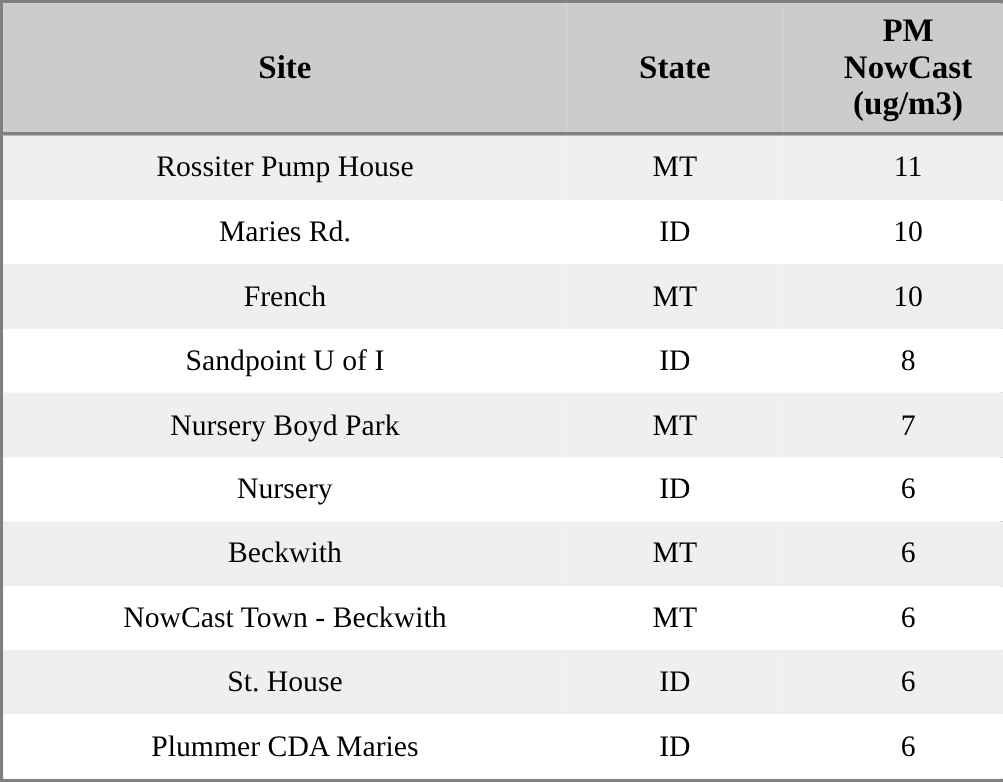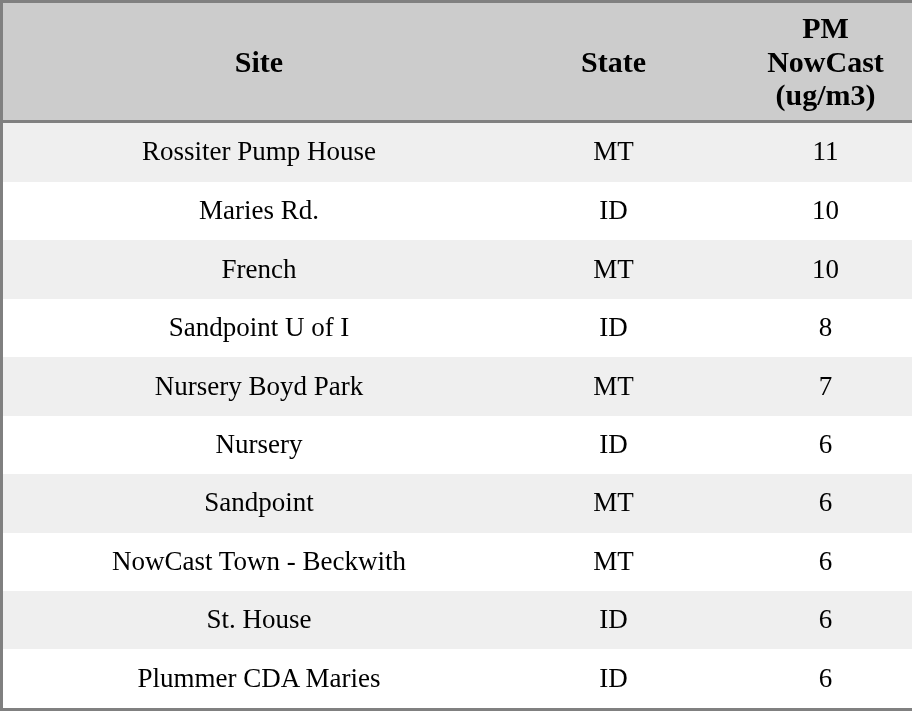--- a/index.html
+++ b/index.html
@@ -98,21 +98,21 @@
         <td>Nursery Boyd Park</td>
         <td>MT</td>
         <td>7</td>
       </tr>
       <tr class="row-even">
         <td>Nursery</td>
         <td>ID</td>
         <td>6</td>
       </tr>
       <tr class="row-odd">
-        <td>Sandpoint</td>
+        <td>Beckwith</td>
         <td>MT</td>
         <td>6</td>
       </tr>
       <tr class="row-even">
         <td>NowCast Town - Beckwith</td>
         <td>MT</td>
         <td>6</td>
       </tr>
       <tr class="row-odd">
         <td>St. House</td>

